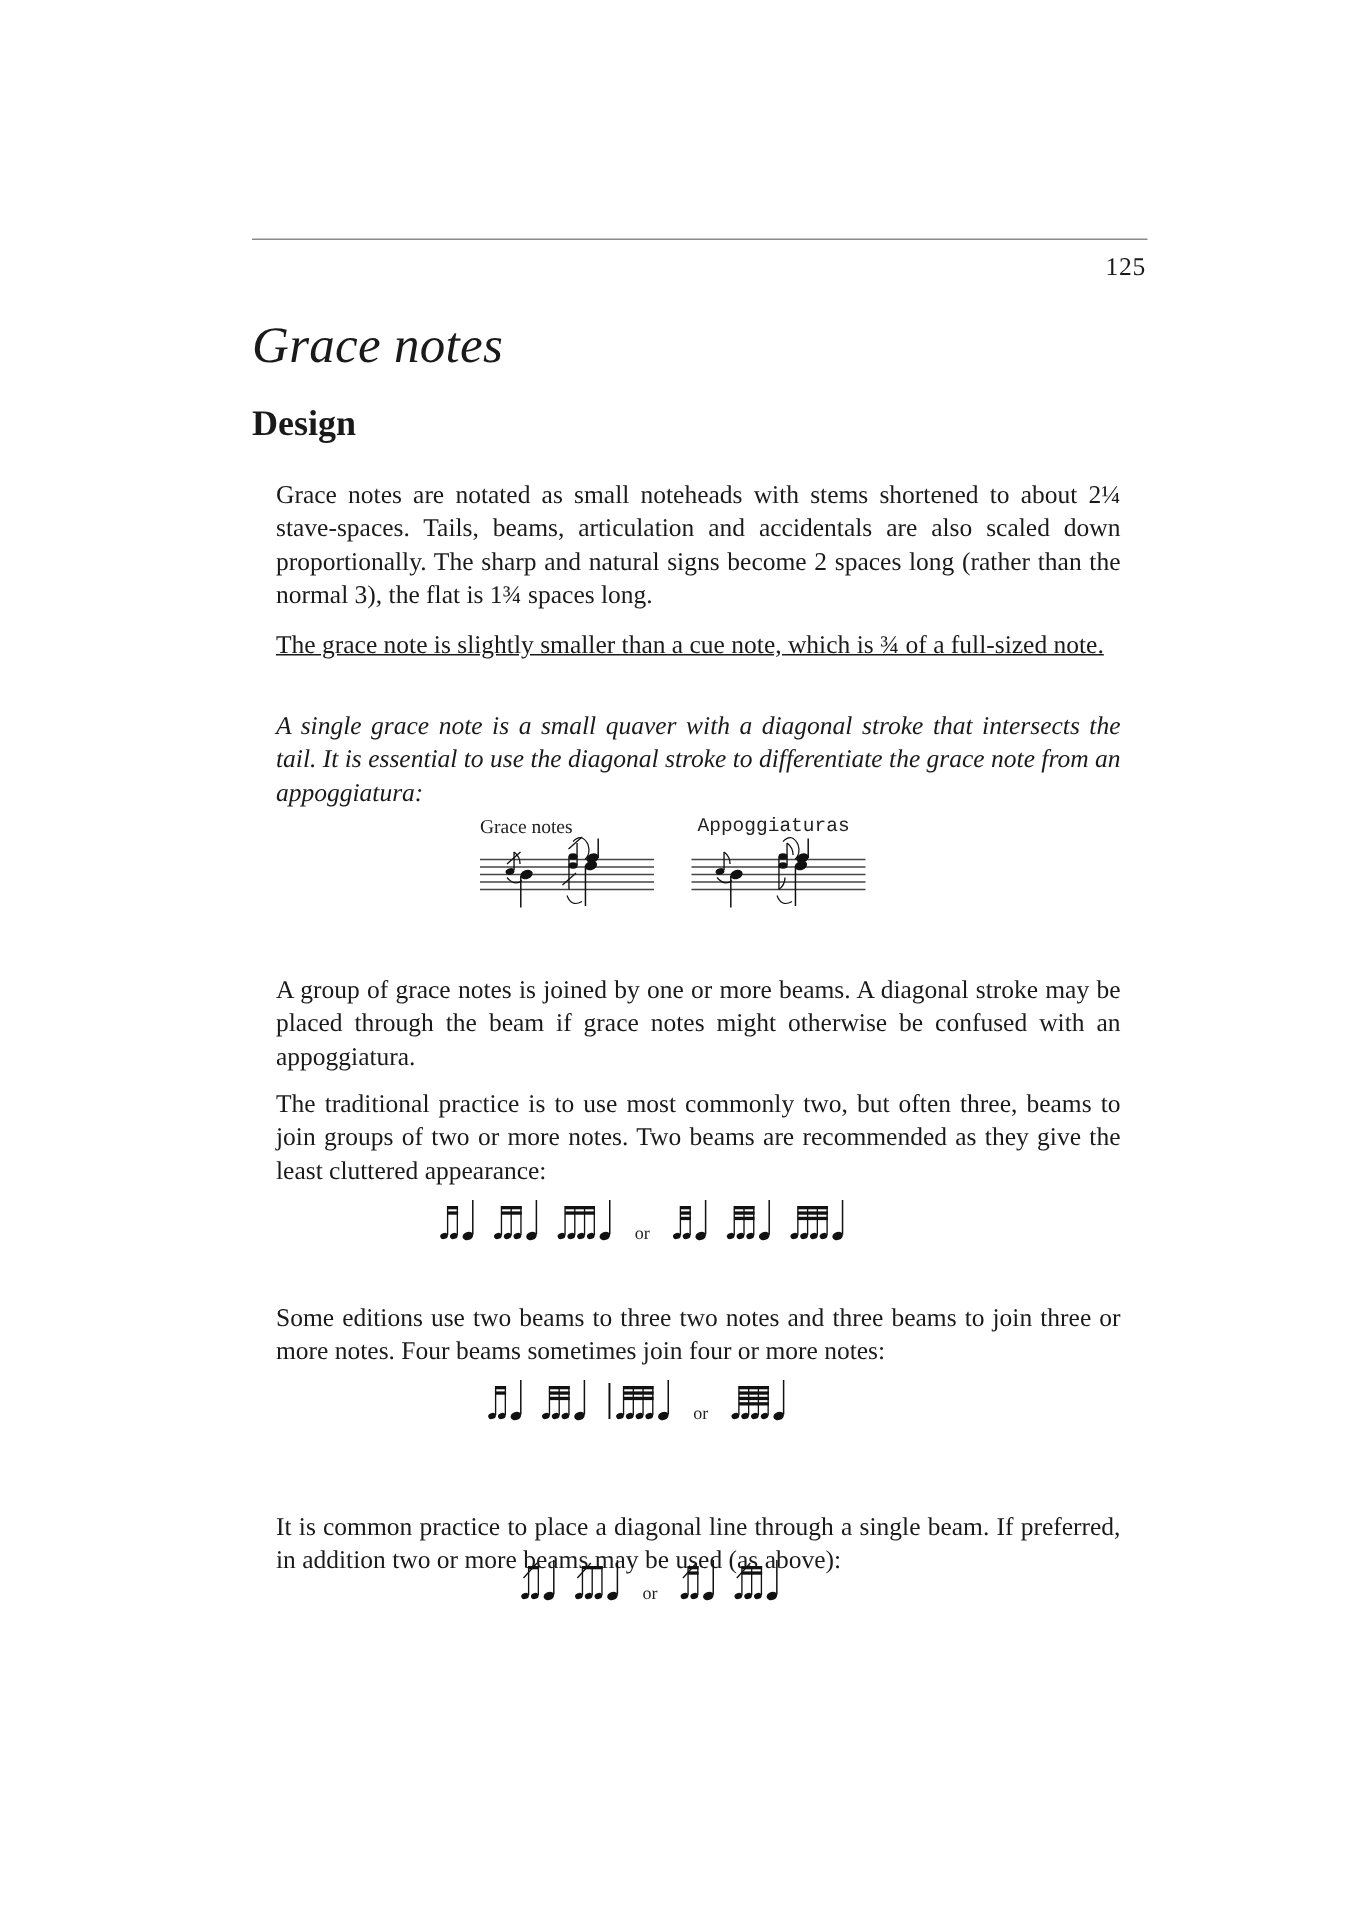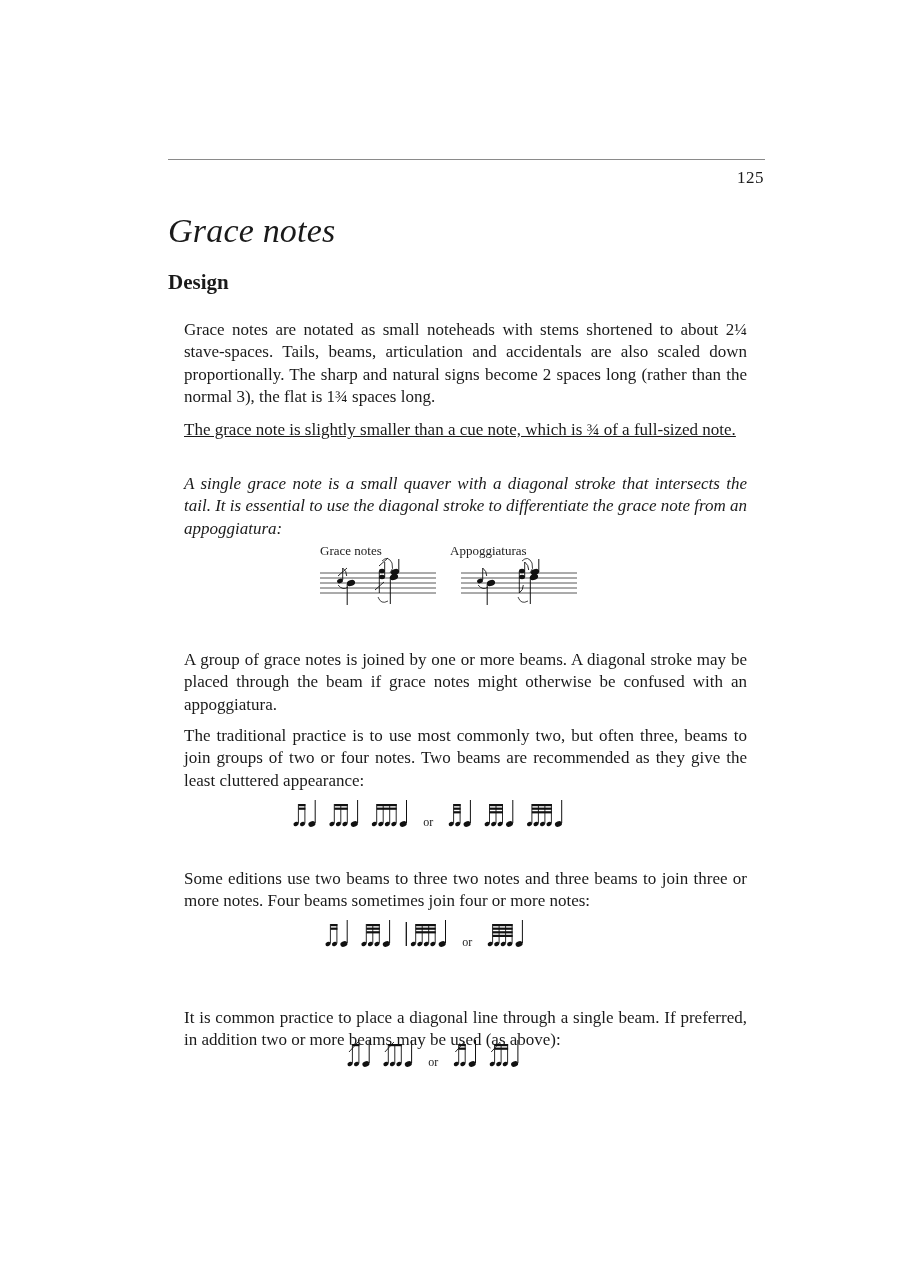--- a/index.html
+++ b/index.html
@@ -3,21 +3,21 @@
 <meta charset="utf-8">
 <style>
   html, body { margin:0; padding:0; background:#ffffff; }
   body { width:900px; height:1288px; position:relative; overflow:hidden;
          font-family:"DejaVu Serif", "Liberation Serif", serif; color:#1a1a1a; }
   .page-number { position:absolute; top:132px; right:136px; font-size:17px; letter-spacing:0.5px;
                  font-family:"Liberation Serif", serif;margin-top:36px; }
   .header-rule { position:absolute; top:159px; left:168px; width:597px; height:1px; background:#8a8a8a; }
   .chapter-title { position:absolute; top:212px; left:168px; margin:0; font-style:italic; font-weight:normal;
                    font-size:34px; font-family:"Liberation Serif", serif; letter-spacing:0.2px; }
-  .section-title { position:absolute; top:270px; left:168px; margin:0; font-weight:bold; font-size:21px;
+  .section-title { position:absolute; top:270px; left:168px; margin:0; font-weight:bold; font-size:24px;
                    font-family:"Liberation Serif", serif; }
   .para { position:absolute; left:168px; width:563px; margin:16px; font-family:"Liberation Serif", serif;
           font-size:17px; line-height:22.3px; text-align:justify; }
   .p1 { top:303px; }
   .p2 { top:403px;text-decoration:underline; }
   .p3 { top:457px;font-style:italic; }
   .p4 { top:633px; }
   .p5 { top:709px; }
   .p6 { top:852px; }
   .p7 { top:991px; }
@@ -32,21 +32,21 @@
 <div class="header-rule"></div>
 <h1 class="chapter-title">Grace notes</h1>
 <h2 class="section-title">Design</h2>
 
 <p class="para p1">Grace notes are notated as small noteheads with stems shortened to about 2¼ stave-spaces. Tails, beams, articulation and accidentals are also scaled down proportionally. The sharp and natural signs become 2 spaces long (rather than the normal 3), the flat is 1¾ spaces long.</p>
 <p class="para p2">The grace note is slightly smaller than a cue note, which is ¾ of a full-sized note.</p>
 <p class="para p3">A single grace note is a small quaver with a diagonal stroke that intersects the tail. It is essential to use the diagonal stroke to differentiate the grace note from an appoggiatura:</p>
 
 <div class="figure" style="left:316px; top:541px; width:270px; height:75px;">
   <span class="fig-label" style="left:4px; top:2px;">Grace notes</span>
-  <span class="fig-label" style="left:134px; top:2px;">Appoggiaturas</span>
+  <span class="fig-label" style="left:149px; top:2px;font-family:Liberation Mono, monospace;">Appoggiaturas</span>
   <svg width="270" height="75" style="position:absolute;left:0;top:0;">
     <g stroke="#444" stroke-width="0.9">
       <line x1="4" y1="32" x2="120" y2="32"></line>
         <line x1="4" y1="37" x2="120" y2="37"></line>
       <line x1="4" y1="42" x2="120" y2="42"></line>
         <line x1="4" y1="47" x2="120" y2="47"></line>
       <line x1="4" y1="52" x2="120" y2="52"></line>
     </g>
     <g stroke="#444" stroke-width="0.9">
       <line x1="145" y1="32" x2="261" y2="32"></line>
@@ -101,21 +101,21 @@
       <path d="M202 56 q3 8 10 4" stroke="#111" fill="none" stroke-width="0.8"></path>
       <ellipse cx="219" cy="31" rx="4.2" ry="3" fill="#111" transform="rotate(-20 219 31)"></ellipse>
       <ellipse cx="218" cy="36" rx="4.2" ry="3" fill="#111" transform="rotate(-20 218 36)"></ellipse>
       <line x1="222.8" y1="31" x2="222.8" y2="18" stroke="#111" stroke-width="1"></line>
       <line x1="214.3" y1="36" x2="214.3" y2="63" stroke="#111" stroke-width="1"></line>
     </g>
   </svg>
 </div>
 
 <p class="para p4">A group of grace notes is joined by one or more beams. A diagonal stroke may be placed through the beam if grace notes might otherwise be confused with an appoggiatura.</p>
-<p class="para p5">The traditional practice is to use most commonly two, but often three, beams to join groups of two or four notes. Two beams are recommended as they give the least cluttered appearance:</p>
+<p class="para p5">The traditional practice is to use most commonly two, but often three, beams to join groups of two or more notes. Two beams are recommended as they give the least cluttered appearance:</p>
 
 <div class="figure" style="left:290px; top:798px; width:330px; height:34px;">
   <svg class="beam-fig" width="330" height="34">
       <g>
         <ellipse cx="6" cy="26" rx="2.6" ry="2" fill="#111" transform="rotate(-20 6 26)"></ellipse>
         <line x1="8.4" y1="25.5" x2="8.4" y2="6" stroke="#111" stroke-width="0.9"></line>
         <ellipse cx="12.5" cy="26" rx="2.6" ry="2" fill="#111" transform="rotate(-20 12.5 26)"></ellipse>
         <line x1="14.9" y1="25.5" x2="14.9" y2="6" stroke="#111" stroke-width="0.9"></line>
         <rect x="8.4" y="6" width="7" height="2.2" fill="#111"></rect>
         <rect x="8.4" y="9.6" width="7" height="2.2" fill="#111"></rect>

